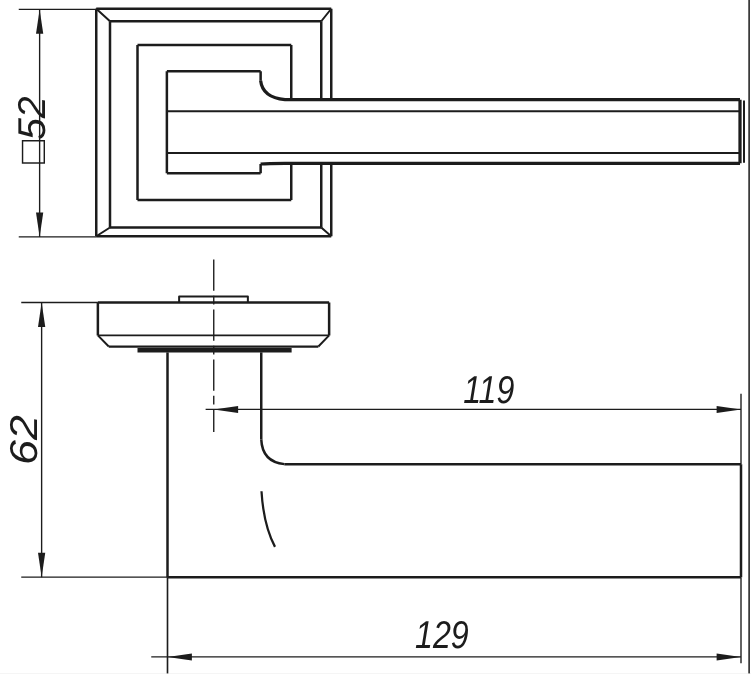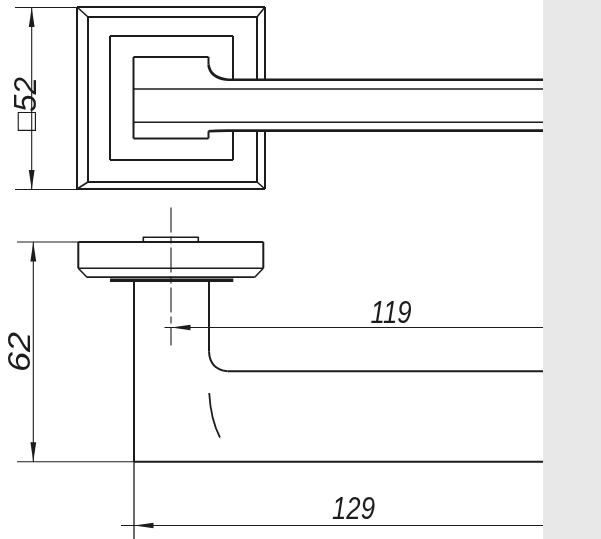--- a/index.html
+++ b/index.html
@@ -3,21 +3,21 @@
 <meta charset="utf-8">
 <style>
   :root {
     --background: #ffffff;
     --line-color: #1c1c1c;
     --frame-color: #3a3a3a;
   }
   html, body { margin: 0; padding: 0; background: #e8e8e8; }
   .stage {
     position: relative;
-    width: 543px;
+    width: 601px;
     height: 539px;
     background: var(--background);
     overflow: hidden;
   }
   svg { display: block; }
   .ln { fill: none; stroke: var(--line-color); stroke-linecap: butt; stroke-linejoin: round; }
   .w11 { stroke-width: 1.1; }
   .w13 { stroke-width: 1.3; }
   .w16 { stroke-width: 1.6; }
   .w18 { stroke-width: 1.8; }

